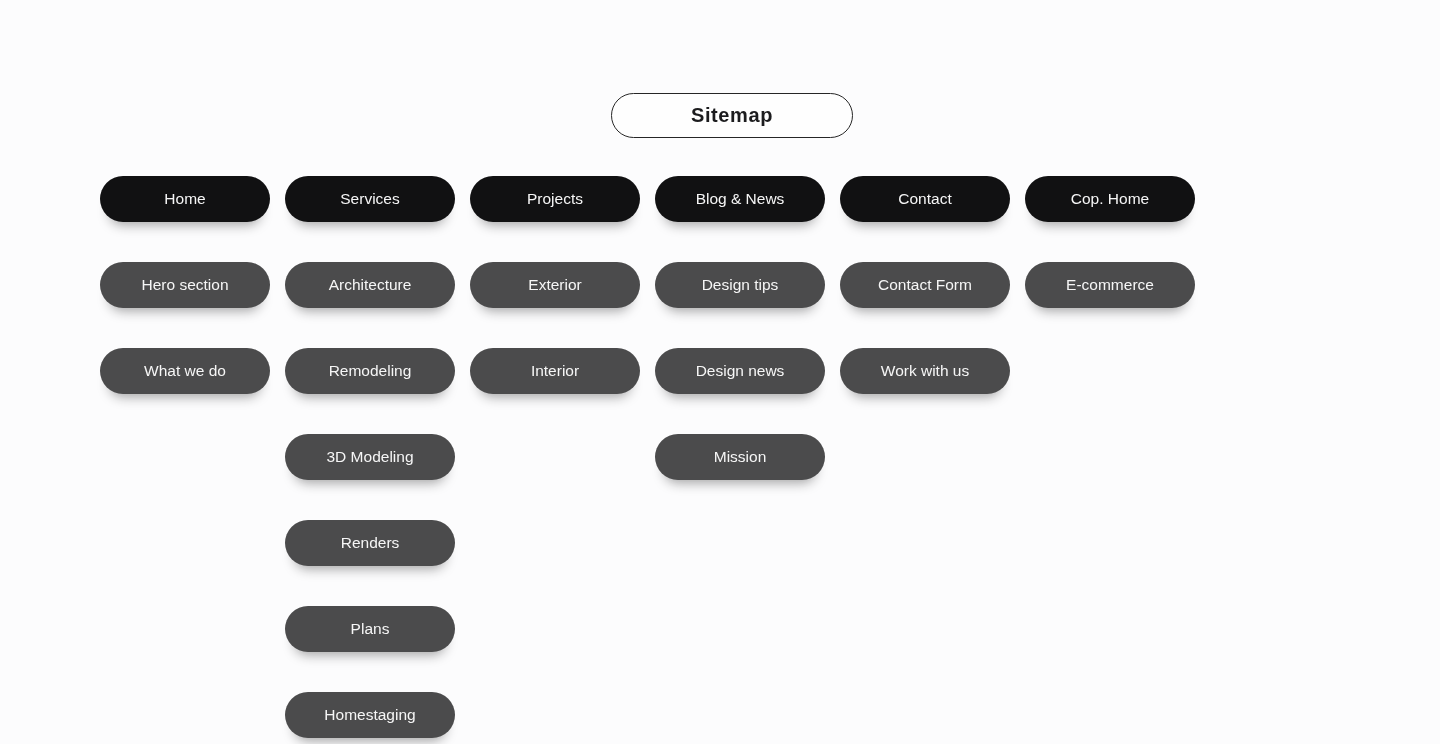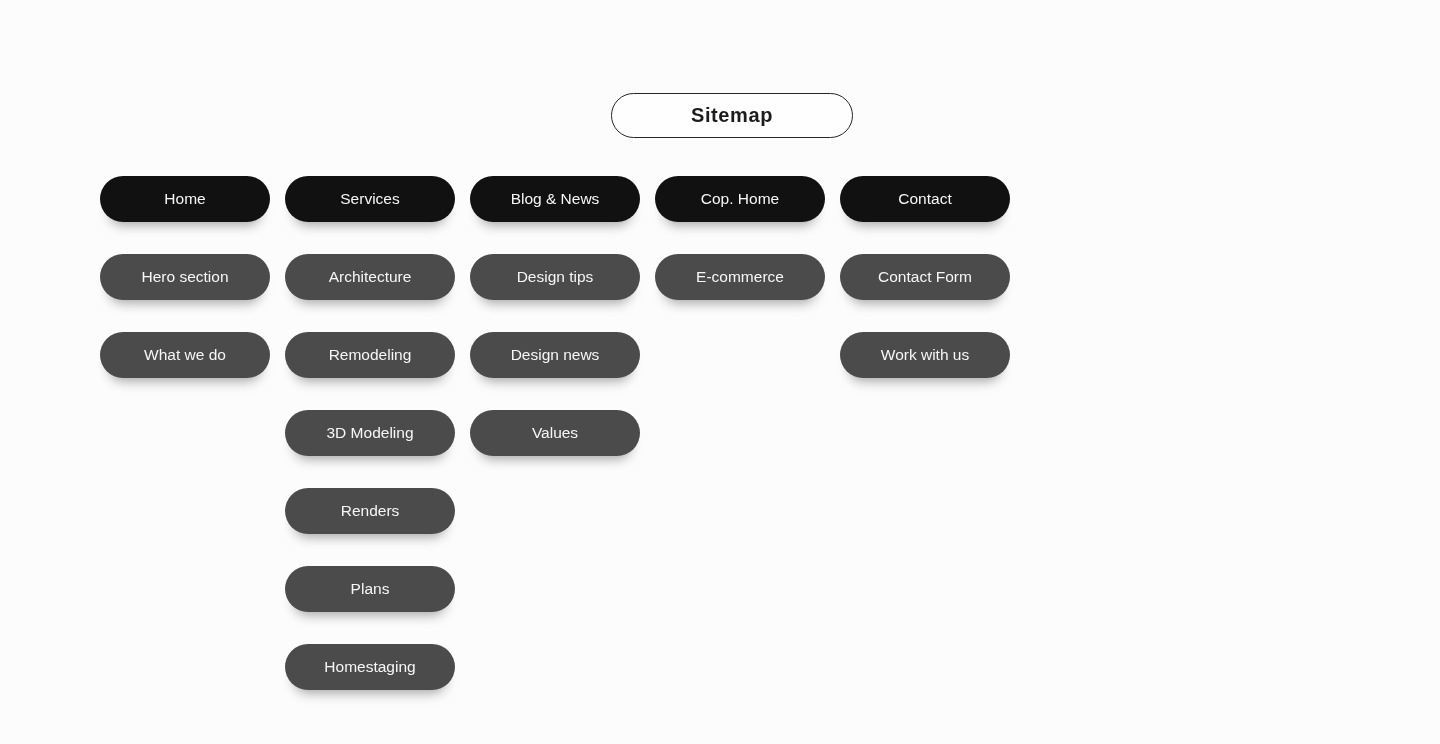--- a/index.html
+++ b/index.html
@@ -40,21 +40,21 @@
     width: 1280px;
     margin: 26px auto 0 auto;
     display: grid;
     grid-template-columns: repeat(7, 170px);
     column-gap: 15px;
     justify-content: center;
   }
   .col {
     display: flex;
     flex-direction: column;
-    gap: 24px;
+    gap: 32px;
   }
   .pill {
     height: 46px;
     width: 170px;
     border-radius: 23px;
     display: flex;
     align-items: center;
     justify-content: center;
     font-size: 15.5px;
     color: #f6f6f6;
@@ -89,34 +89,39 @@
     <div class="col">
       <div class="pill root">Services</div>
       <div class="pill child">Architecture</div>
       <div class="pill child">Remodeling</div>
       <div class="pill child">3D Modeling</div>
       <div class="pill child">Renders</div>
       <div class="pill child">Plans</div>
       <div class="pill child">Homestaging</div>
     </div>
 
+    <div class="col">
+      <div class="pill root">Projects</div>
+      <div class="pill child">Exterior</div>
+      <div class="pill child">Interior</div>
+    </div>
 
     <div class="col">
       <div class="pill root">Blog &amp; News</div>
       <div class="pill child">Design tips</div>
       <div class="pill child">Design news</div>
-      <div class="pill child">Values</div>
+      <div class="pill child">Mission</div>
     </div>
 
-
-    <div class="col">
-      <div class="pill root">Cop. Home</div>
-      <div class="pill child">E-commerce</div>
-    </div>
 
     <div class="col">
       <div class="pill root">Contact</div>
       <div class="pill child">Contact Form</div>
       <div class="pill child">Work with us</div>
     </div>
 
+    <div class="col">
+      <div class="pill root">Cop. Home</div>
+      <div class="pill child">E-commerce</div>
+    </div>
+
   </div>
 </div>
 
 </body></html>

